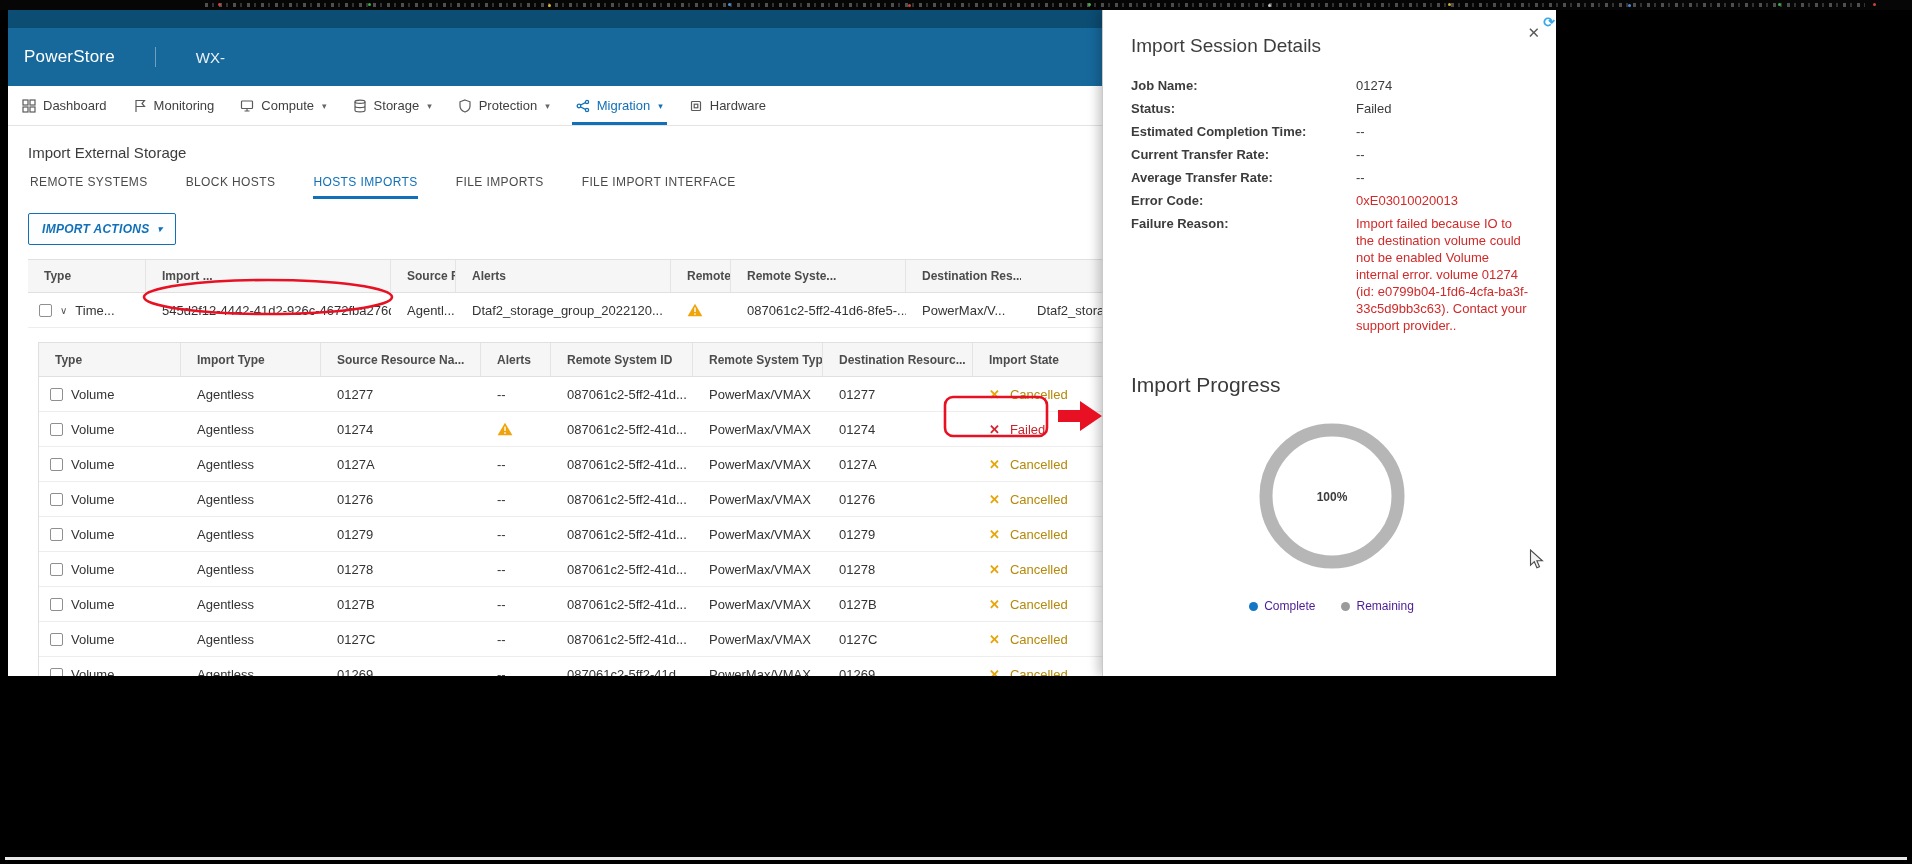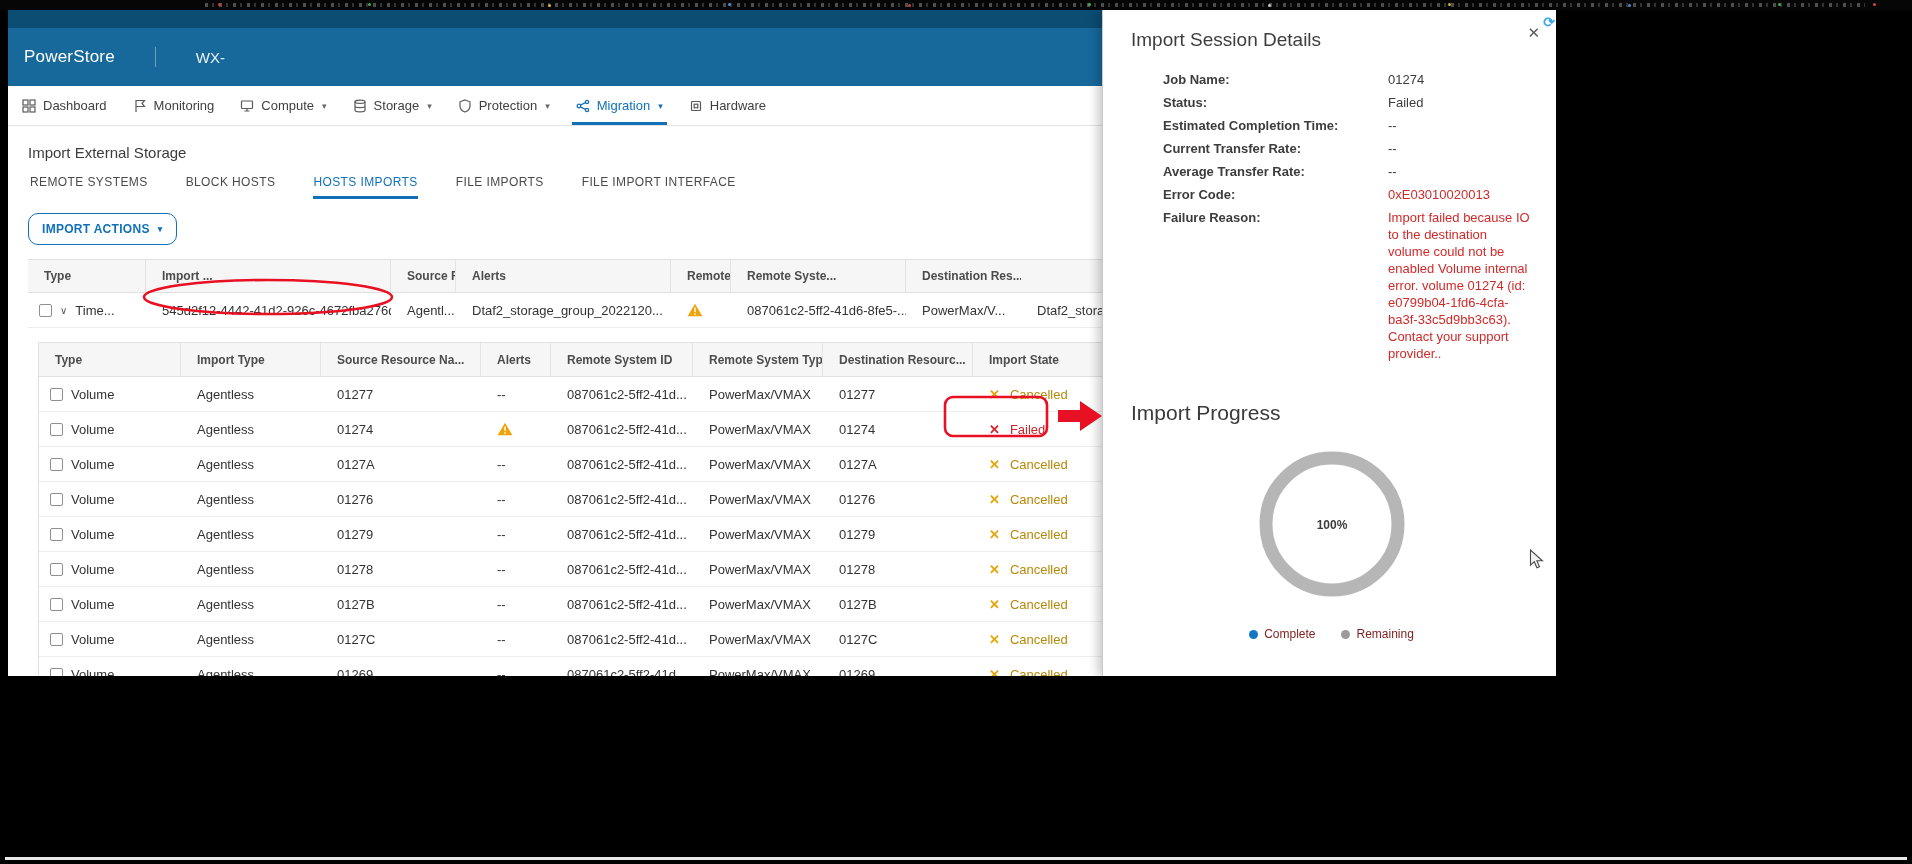--- a/index.html
+++ b/index.html
@@ -34,21 +34,21 @@
 
   .page-title { margin: 18px 0 0 20px; font-size: 15px; color: #3c3c3c; font-weight: 400; }
 
   .tabs { margin: 14px 0 0 22px; display: flex; gap: 38px; }
   .tab { font-size: 12px; letter-spacing: .4px; color: #4a4a4a; padding-bottom: 7px; border-bottom: 3px solid transparent; cursor: default; }
   .tab.active { color: var(--accent, #1170b8); border-bottom-color: var(--accent, #1170b8); }
 
   .toolbar { margin: 14px 0 0 20px; }
   .btn-outline { display: inline-flex; align-items: center; gap: 8px; border: 1px solid var(--accent, #1170b8);
     color: var(--accent, #1170b8); background: #fdfeff; font-size: 12px; font-weight: bold; letter-spacing: .3px;
-    padding: 8px 13px; border-radius: 10px; font-family: "Liberation Sans", sans-serif; cursor: pointer; }
+    padding: 8px 13px; border-radius: 2px; font-family: "Liberation Sans", sans-serif; cursor: pointer; font-style: italic; }
   .btn-outline .caret { font-size: 9px; }
 
   
   .parent-table { margin: 14px 0 0 20px; width: 1514px; }
   .child-table { margin: 14px 0 0 30px; width: 1504px; border: 1px solid #e0e0e0; border-bottom: none; }
   .thead { display: grid; background: #f6f6f6; height: 34px; align-items: center;
     border-top: 1px solid #e0e0e0; border-bottom: 1px solid #e0e0e0; }
   .child-table .thead { border-top: none; }
   .parent-grid { grid-template-columns: 118px 245px 65px 215px 60px 175px 115px 1fr; }
   .child-grid  { grid-template-columns: 142px 140px 160px 70px 142px 130px 150px 1fr; }
@@ -63,33 +63,33 @@
   .warning-icon svg { display: block; }
   .state-x { font-weight: bold; font-size: 13px; margin-right: 2px; }
   .state-cell.cancelled { color: var(--cancelled-text, #b5890a); }
   .state-cell.cancelled .state-x { color: var(--cancelled-icon, #e6a50a); }
   .state-cell.failed { color: var(--failed-text, #c9252d); }
   .state-cell.failed .state-x { color: var(--failed-icon, #d6232e); }
 
   
   .panel { position: absolute; left: 1102px; top: 10px; width: 454px; height: 666px; background: #fff;
     border-left: 1px solid #c9c9c9; box-shadow: -4px 0 10px rgba(0,0,0,.22); z-index: 5; }
-  .panel-inner { padding: 18px 24px 0 28px; }
+  .panel-inner { padding: 24px 24px 0 28px; }
   .panel-title { font-size: 19px; color: #3d3d3d; font-weight: 400; line-height: 24px; }
   .panel-close { position: absolute; right: 16px; top: 14px; font-size: 15px; color: #5a5a5a; cursor: pointer; }
   .panel-sync { position: absolute; right: 1px; top: 4px; font-size: 14px; color: #3aa7e8; font-weight: bold; }
-  .fields { margin-top: 16px; margin-left: 32px; }
+  .fields { margin-top: 16px; }
   .field { display: flex; align-items: flex-start; padding: 3px 0; }
   .field-label { width: 225px; flex: 0 0 auto; font-size: 13px; font-weight: bold; color: #3c3c3c; line-height: 17px; }
   .field-value { flex: 1; font-size: 13px; color: #3c3c3c; line-height: 17px; }
   .field-value.red { color: var(--error-red, #d02a2a); }
   .progress-heading { margin-top: 36px; font-size: 21px; color: #3a3a3a; font-weight: 400; }
   .donut-wrap { margin-top: 14px; text-align: center; }
   .legend { margin-top: 14px; display: flex; justify-content: center; gap: 26px; }
-  .legend-item { display: flex; align-items: center; gap: 6px; font-size: 12px; color: #7f1d1d; }
+  .legend-item { display: flex; align-items: center; gap: 6px; font-size: 12px; color: #4c1d95; }
   .legend-dot { width: 9px; height: 9px; border-radius: 50%; display: inline-block; }
 
   
   .annotations { position: absolute; left: 0; top: 0; width: 1912px; height: 864px; z-index: 10; pointer-events: none; }
   .cursor { position: absolute; left: 1529px; top: 549px; z-index: 11; pointer-events: none; }
   .bottom-sliver { position: absolute; left: 5px; top: 857px; width: 1902px; height: 3px; background: #e9e9e9; z-index: 2; }
 </style>
 </head>
 <body>
 

